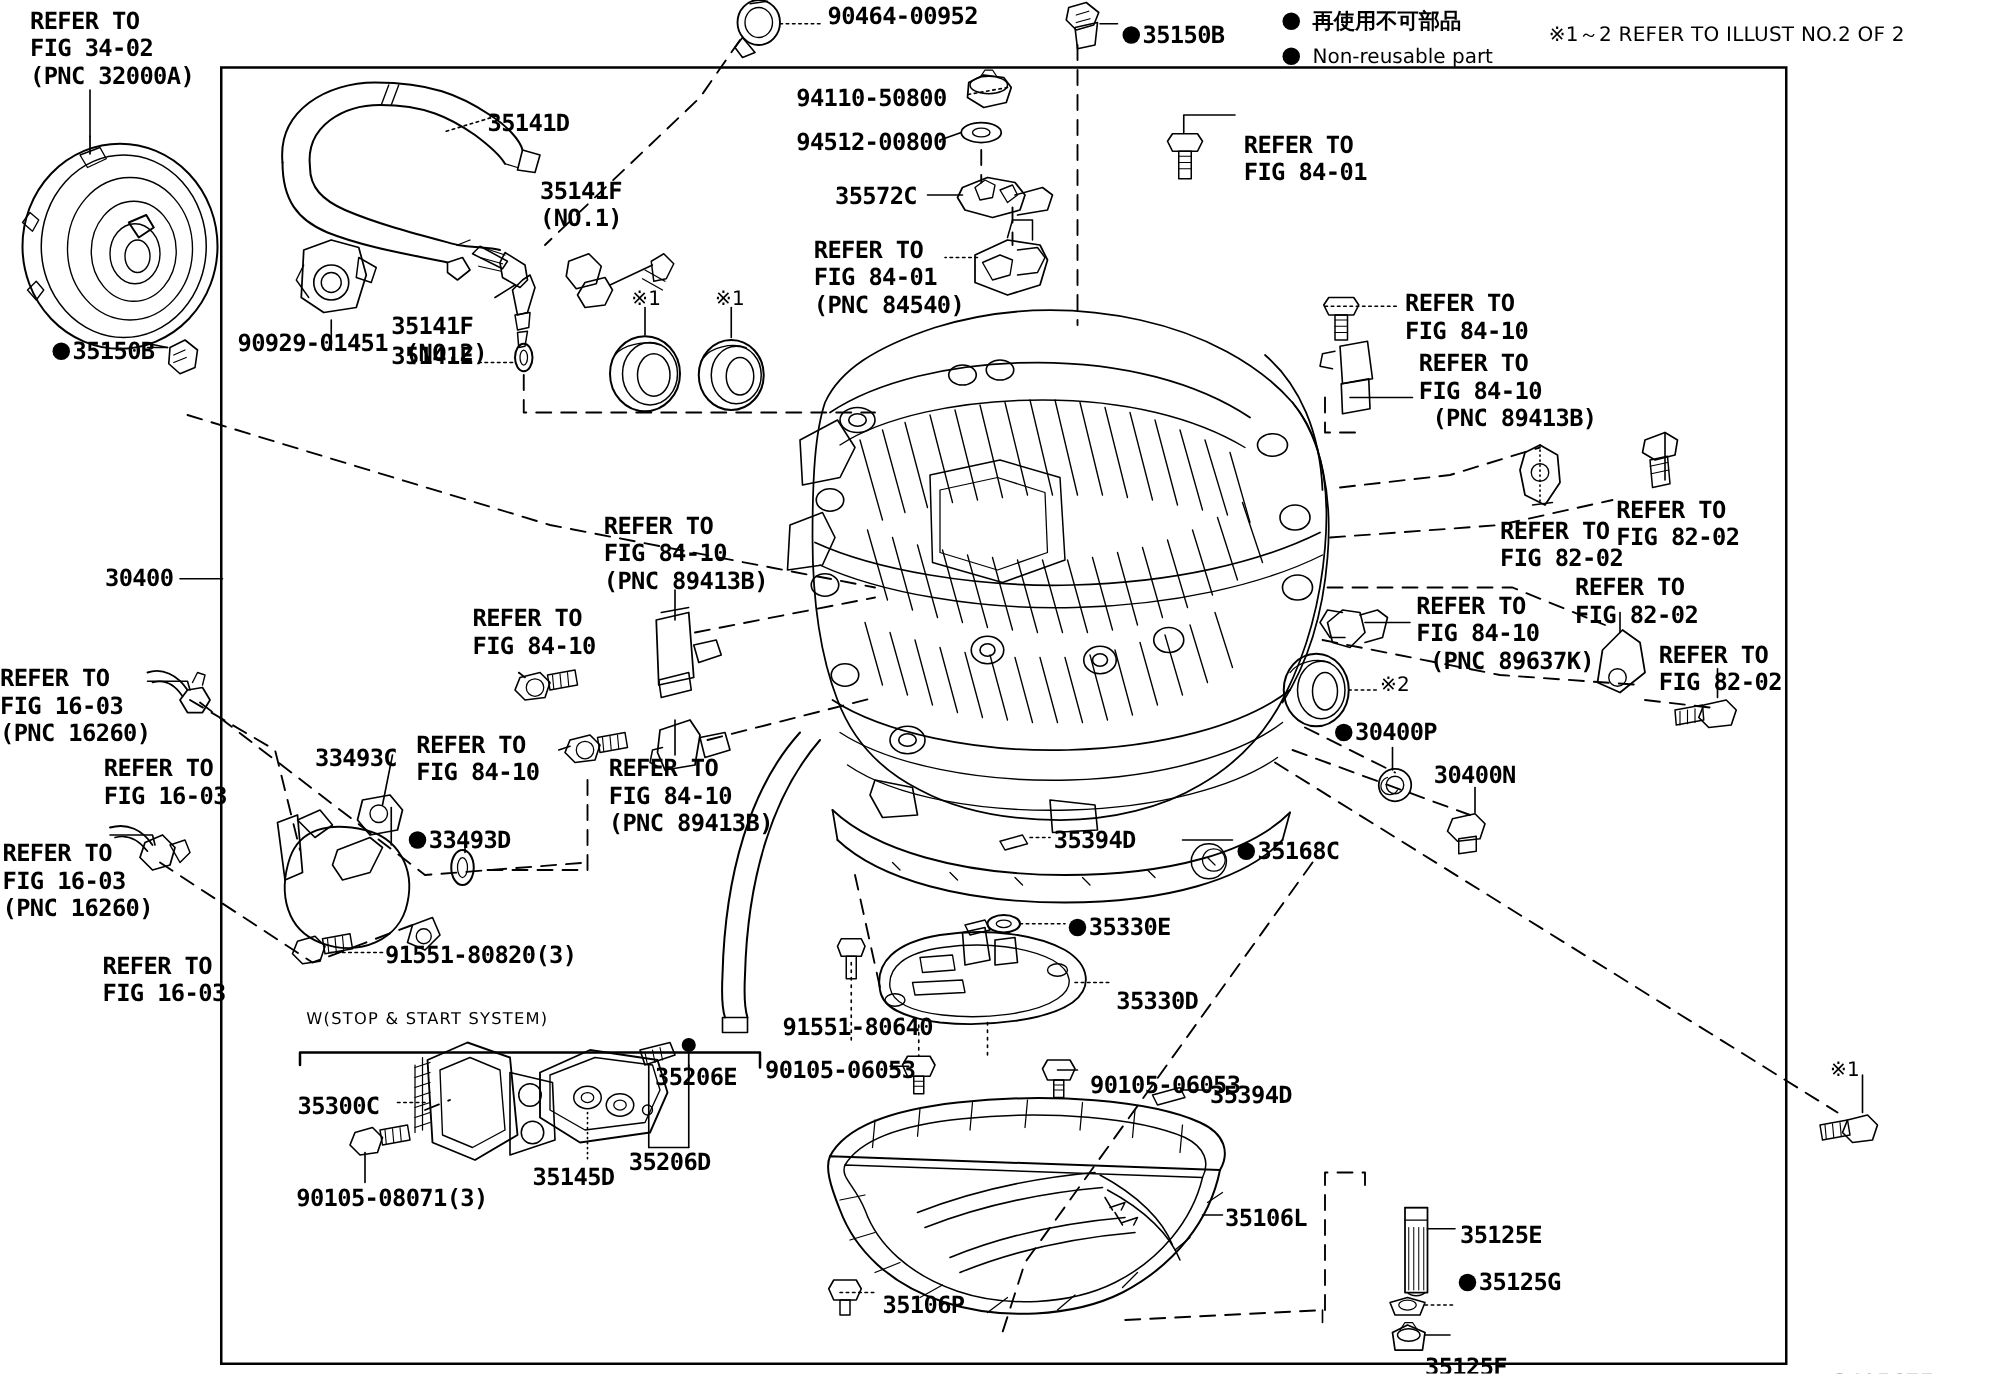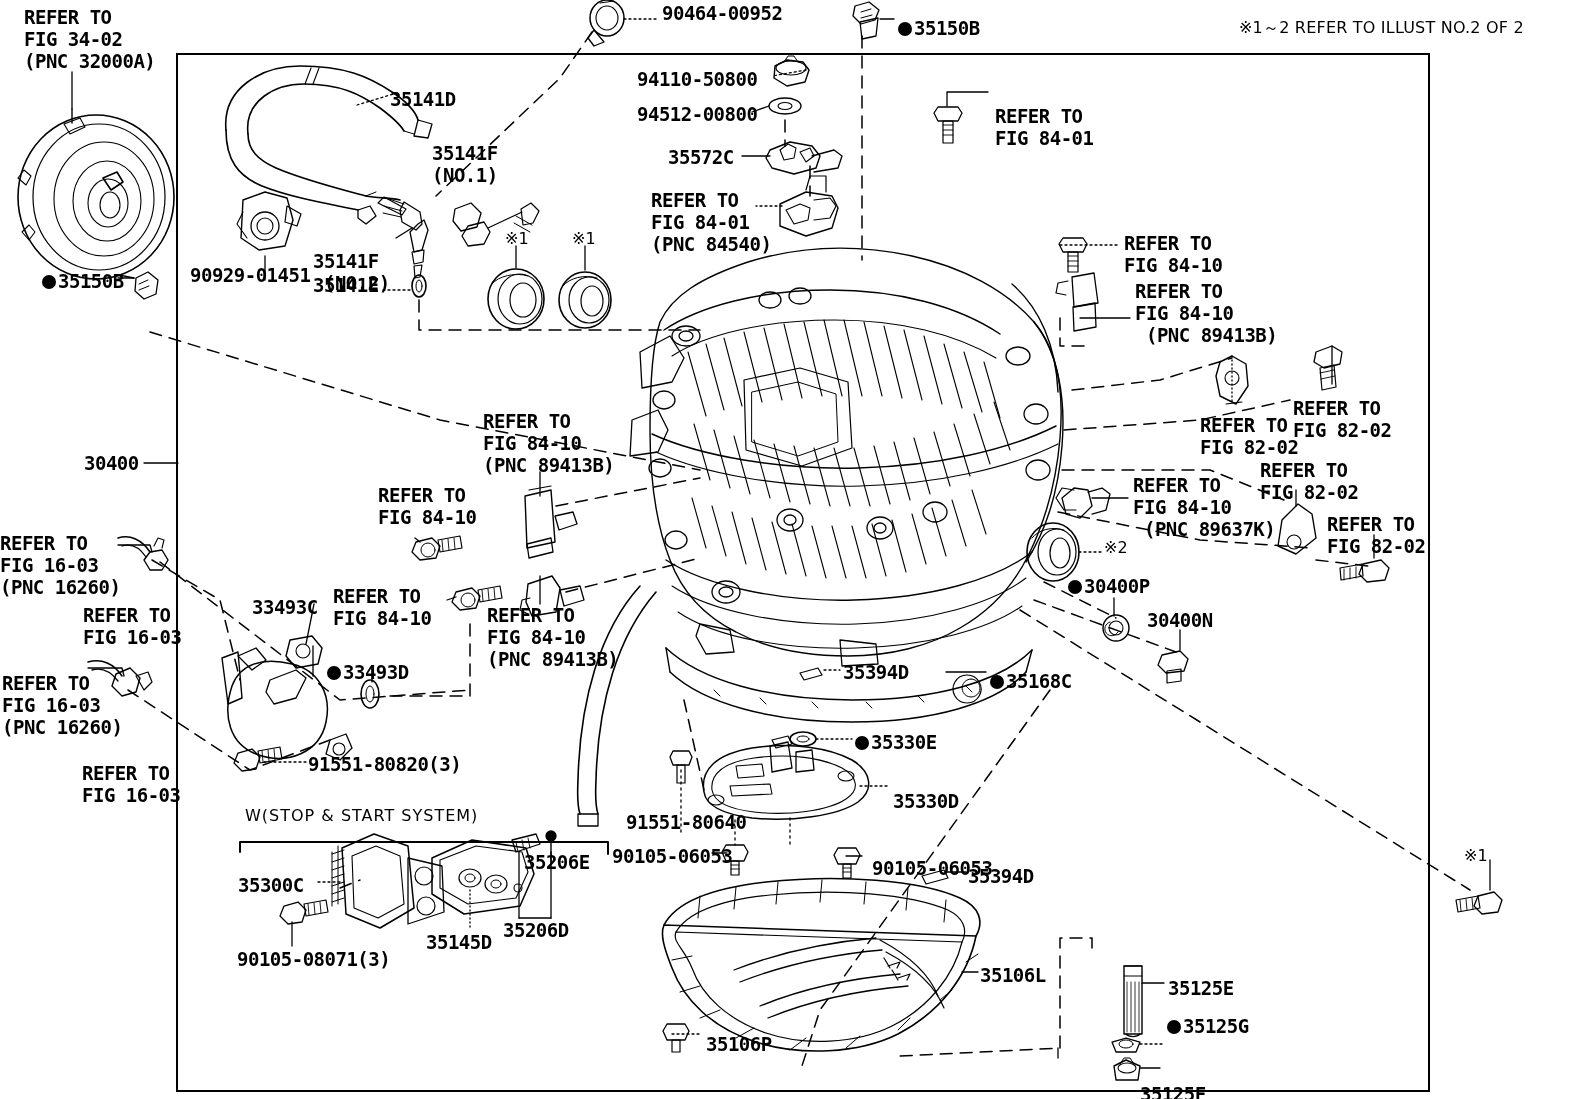--- a/index.html
+++ b/index.html
@@ -7,21 +7,21 @@
     position:relative;width:1592px;height:1099px;background:#fff;
     font-family:"DejaVu Sans Mono","Liberation Mono",monospace;
     color:#000;overflow:hidden;
   }
   .lbl{position:absolute;white-space:pre;font-size:19px;line-height:22px;
        font-family:"DejaVu Sans Mono","Liberation Mono",monospace;
        letter-spacing:-0.5px;font-weight:700;}
   .lbl.jp{font-family:"DejaVu Sans","Liberation Sans",sans-serif;font-weight:600;font-size:17px;letter-spacing:0px;}
   .lbl.leg{font-family:"DejaVu Sans","Liberation Sans",sans-serif;font-weight:500;font-size:16px;letter-spacing:0px;}
   .lbl.ill{font-family:"DejaVu Sans","Liberation Sans",sans-serif;font-weight:500;font-size:16px;letter-spacing:0.2px;}
-  .lbl.stop{font-family:"DejaVu Sans","Liberation Sans",sans-serif;font-weight:500;font-size:16px;letter-spacing:1px;}
+  .lbl.stop{font-family:"DejaVu Sans","Liberation Sans",sans-serif;font-weight:500;font-size:13px;letter-spacing:1px;}
   .lbl.code{font-size:19px;letter-spacing:0px;font-weight:400;margin-top:38px;}
   .dot{display:inline-block;width:14px;height:14px;border-radius:50%;
        background:#000;vertical-align:-1px;margin-right:2px;}
   .frame{position:absolute;border:2.5px solid #000;}
   svg.layer{position:absolute;left:0;top:0;width:1592px;height:1099px;pointer-events:none;}
 </style>
 </head>
 <body>
 
 <div id="root">
@@ -569,20 +569,30 @@
         <path d="M1050,690 L820,1010 L800,1072"></path>
         <path d="M1092,948 L1092,938 L1060,938 L1060,1048 L900,1056"></path>
       </g>
 
       <g stroke-width="2">
         <path d="M240,842 L240,852 M240,842 L608,842 M608,842 L608,854"></path>
       </g>
     </g>
   </svg>
 
+  <div style="position:absolute;left:1026px;top:6px;">
+    <div style="display:flex;align-items:center;gap:8px;">
+      <span class="dot"></span>
+      <span class="lbl jp" style="position:static;">再使用不可部品</span>
+    </div>
+    <div style="display:flex;align-items:center;gap:8px;margin-top:6px;">
+      <span class="dot"></span>
+      <span class="lbl leg" style="position:static;">Non-reusable part</span>
+    </div>
+  </div>
 
   <div class="lbl ill" style="left:1239px;top:17px;text-align:center;">※1～2 REFER TO ILLUST NO.2 OF 2</div>
 
   <div class="lbl stop" style="left:245px;top:805px;">W(STOP &amp; START SYSTEM)</div>
 
   <div class="lbl code" style="left:1467px;top:1058px;">340567E</div>
 
   <div id="labels">
       <div class="lbl " style="left: 24px; top: 6px;"><span>REFER TO
 FIG 34-02

